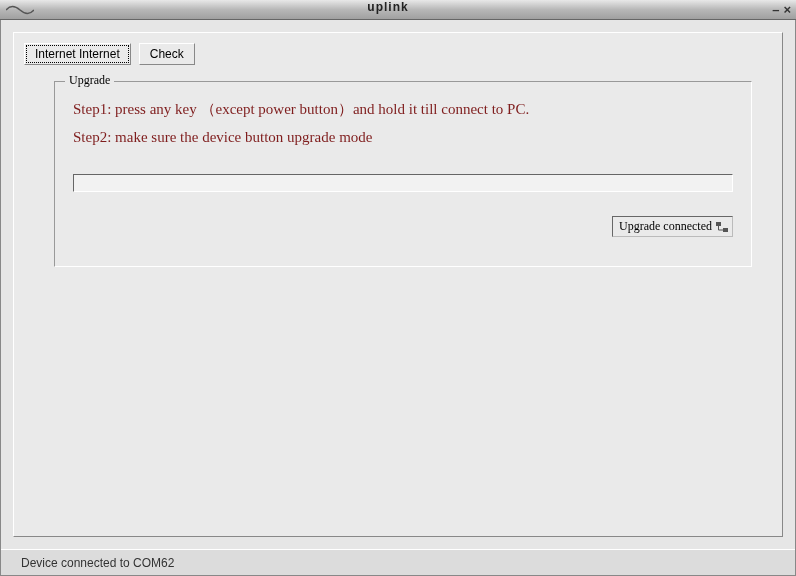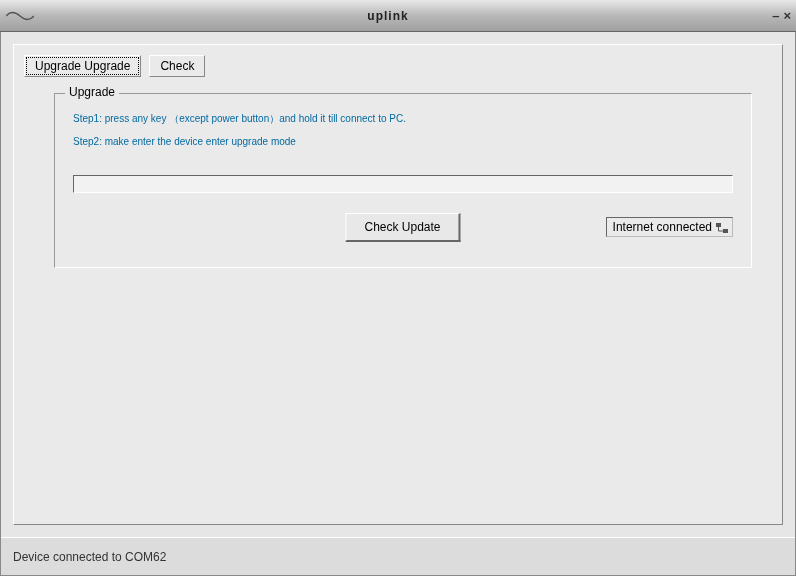--- a/index.html
+++ b/index.html
@@ -12,24 +12,23 @@
       font-size: 12px;
       background: #d4d0c8;
       width: 796px;
       height: 576px;
       overflow: hidden;
       display: flex;
       flex-direction: column;
     }
     
     .titlebar {
-      height: 32px;
+      height: 20px;
       background: linear-gradient(to bottom, #e8e8e8 0%, #b8b8b8 50%, #a0a0a0 100%);
       display: flex;
-      align-items: center;
       position: relative;
       border-bottom: 1px solid #666;
     }
     .titlebar-left, .titlebar-right {
       width: 40px;
       height: 100%;
       display: flex;
       align-items: center;
     }
     .titlebar-left {
@@ -103,32 +102,33 @@
     
     .groupbox {
       margin: 10px 20px 0 30px;
       border: 1px solid #bbb;
       border-top-color: #999;
       border-left-color: #999;
       border-right-color: #fff;
       border-bottom-color: #fff;
       padding: 18px 18px 24px 18px;
       position: relative;
+      font-family: Liberation Serif, serif;
     }
     .groupbox-legend {
       position: absolute;
       top: -9px;
       left: 10px;
       background: #eaeaea;
       padding: 0 4px;
       font-size: 12px;
     }
     .step {
-      font-size: 10px;
-      color: #0369a1;
+      font-size: 15px;
+      color: #7f1d1d;
       margin-bottom: 10px;
     }
     
     .progress {
       margin-top: 28px;
       height: 18px;
       border: 1px solid #888;
       border-top-color: #666;
       border-left-color: #666;
       border-right-color: #fff;
@@ -166,26 +166,26 @@
       border: 1px inset #bbb;
       padding: 2px 4px 2px 6px;
       background: #eaeaea;
     }
     .status-icon {
       width: 12px;
       height: 10px;
     }
     
     .statusbar {
-      height: 38px;
+      height: 26px;
       background: #dcdcdc;
       border-top: 1px solid #fff;
       display: flex;
       align-items: center;
-      padding-left: 12px;
+      padding-left: 20px;
       font-size: 12px;
       color: #333;
     }
   </style>
 </head>
 <body>
 
 <div class="titlebar">
   <div class="titlebar-left">
     <svg width="28" height="14" viewBox="0 0 28 14">
@@ -197,39 +197,38 @@
     <span class="min-btn">–</span>
     <span class="close-btn">×</span>
   </div>
 </div>
 
 <div class="window-body">
   <div class="content-panel">
 
     <div class="tabs">
       <div class="tab active">
-        <span>Upgrade Upgrade</span>
+        <span>Internet Internet</span>
       </div>
       <div class="tab">
         <span>Check</span>
       </div>
     </div>
 
     <div class="groupbox">
       <div class="groupbox-legend">Upgrade</div>
 
       <div class="step">Step1: press any key  （except power button）and hold it till connect to PC.</div>
-      <div class="step">Step2: make enter the device enter upgrade mode</div>
+      <div class="step">Step2: make sure the device button upgrade mode</div>
 
       <div class="progress"></div>
 
       <div class="button-row">
-        <button class="check-button">Check Update</button>
         <div class="status-box">
-          <span>Internet connected</span>
+          <span>Upgrade connected</span>
           <span class="status-icon">
             <svg width="12" height="10" viewBox="0 0 12 10">
               <rect x="0" y="0" width="5" height="4" fill="#555"></rect>
               <rect x="7" y="6" width="5" height="4" fill="#555"></rect>
               <path d="M2.5 4 L2.5 8 L7 8" stroke="#555" stroke-width="1" fill="none"></path>
             </svg>
           </span>
         </div>
       </div>
     </div>

